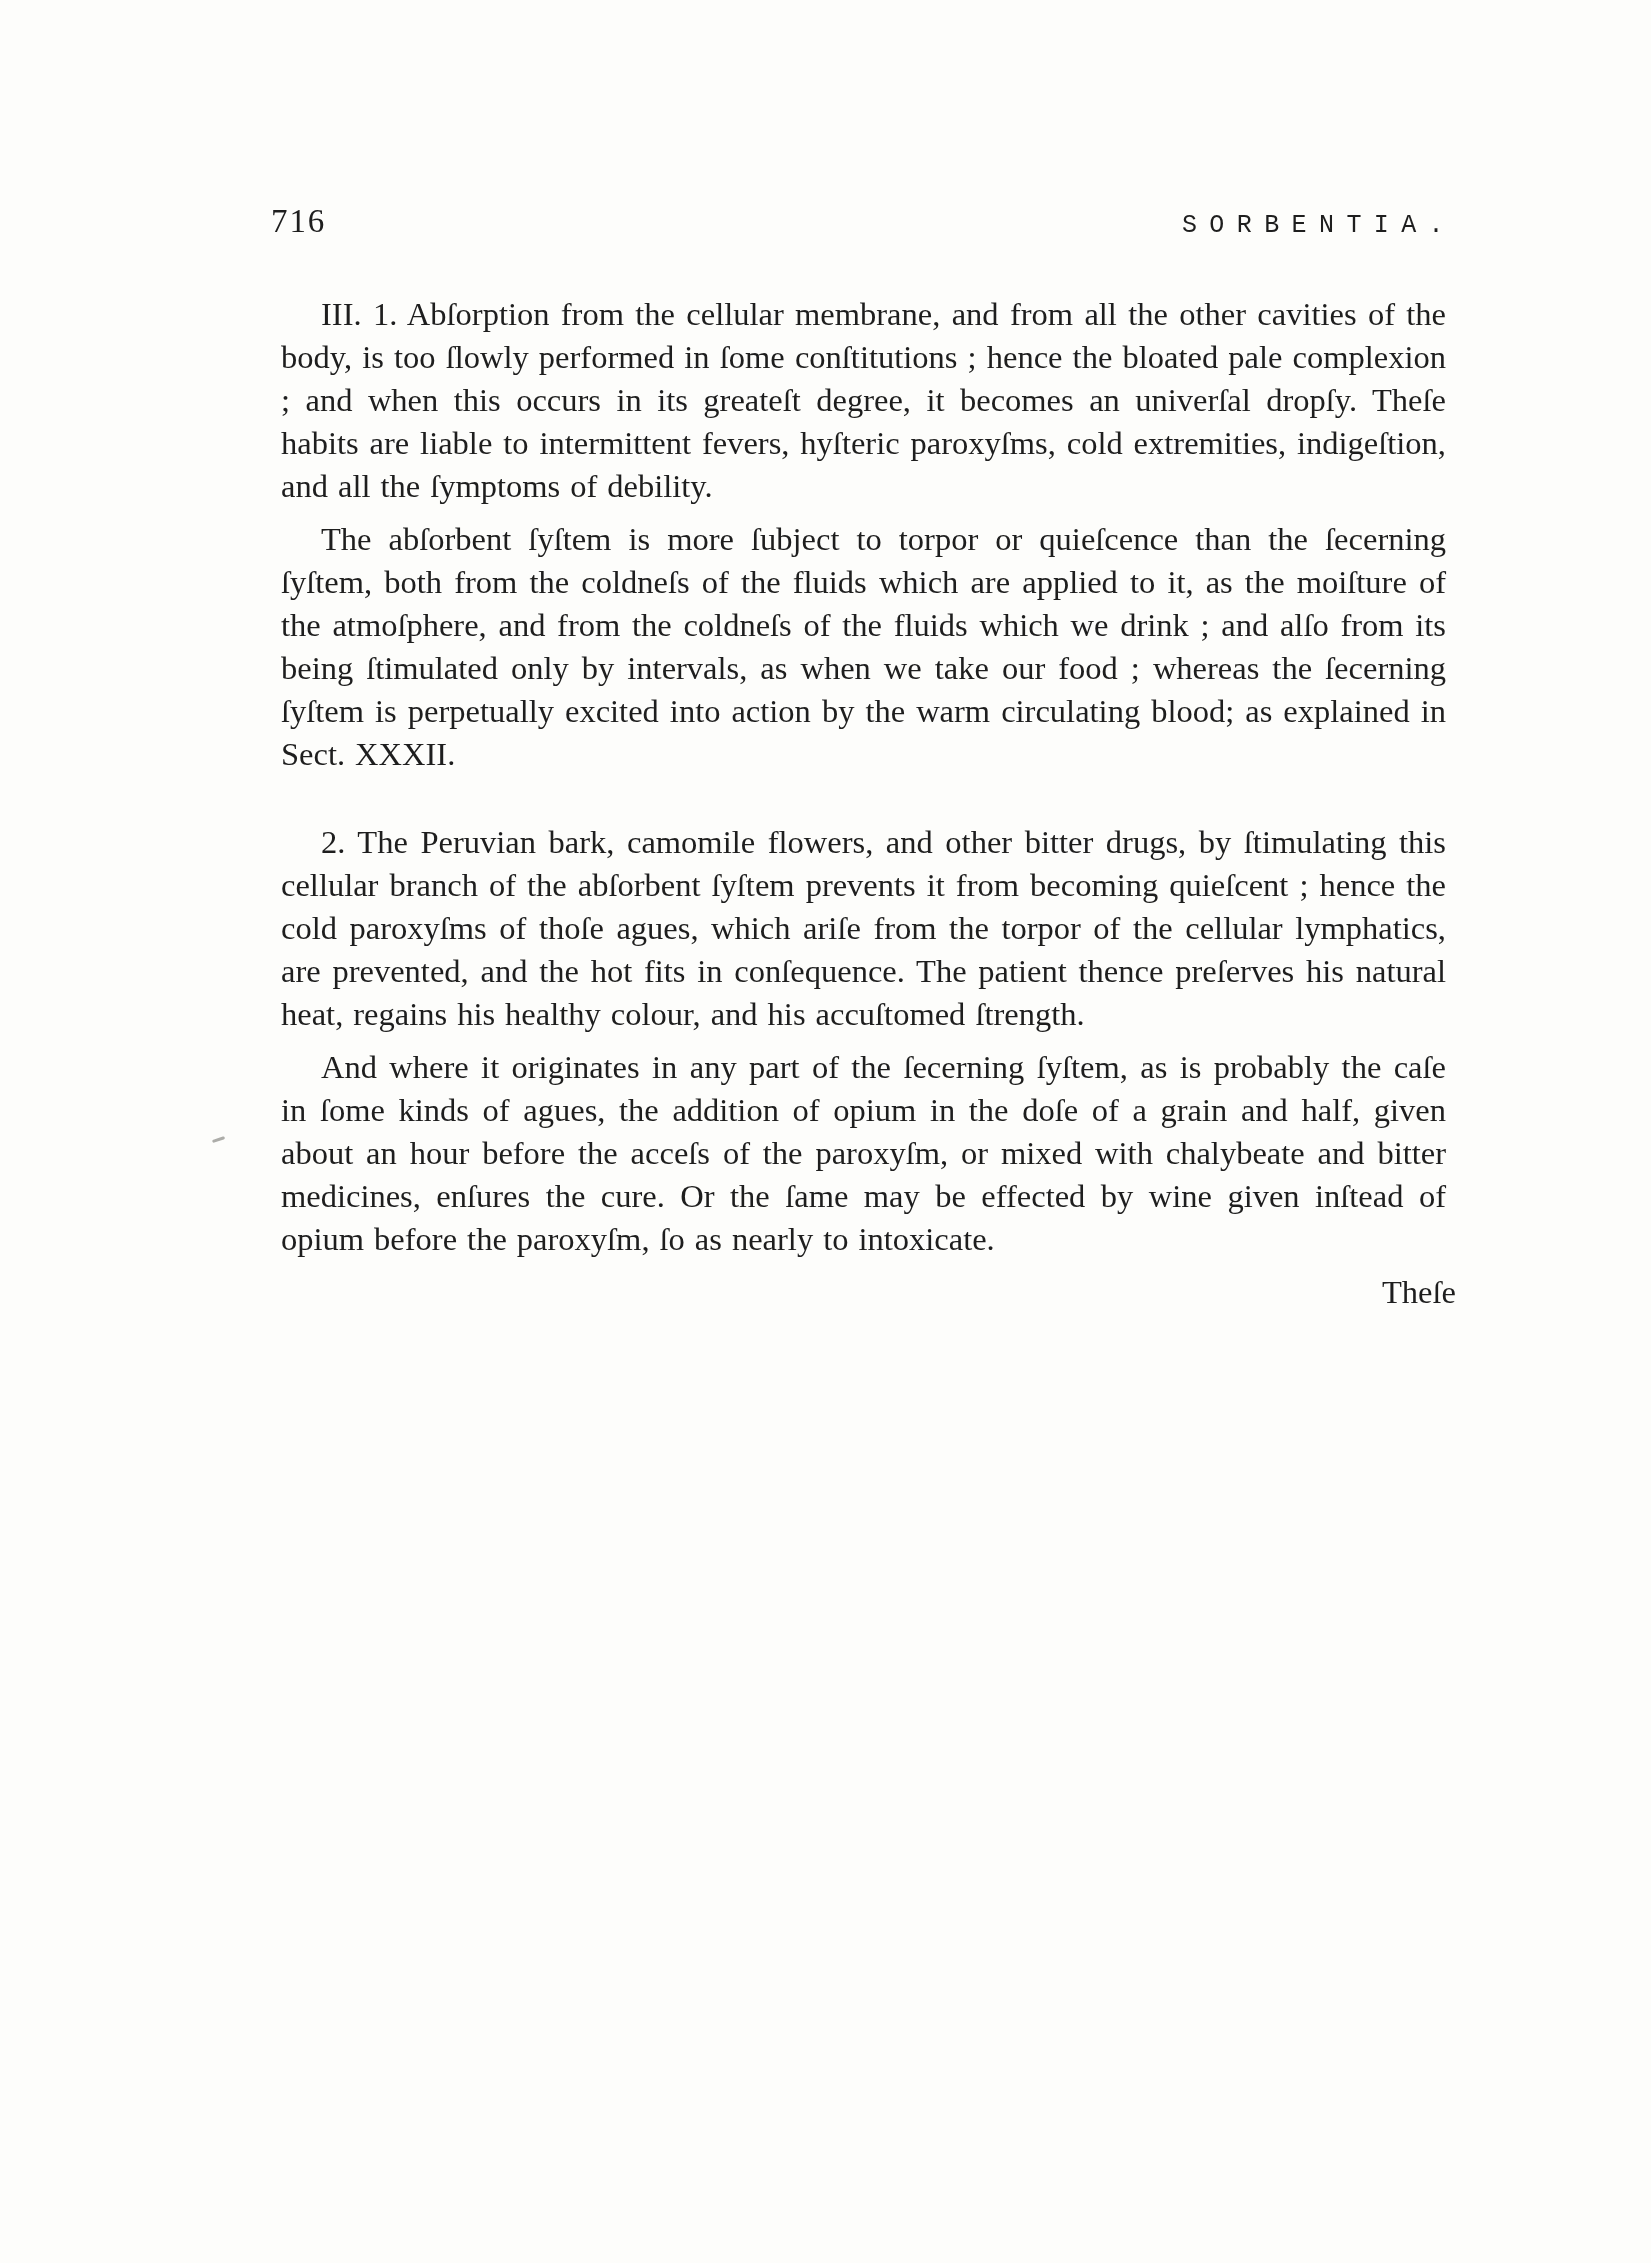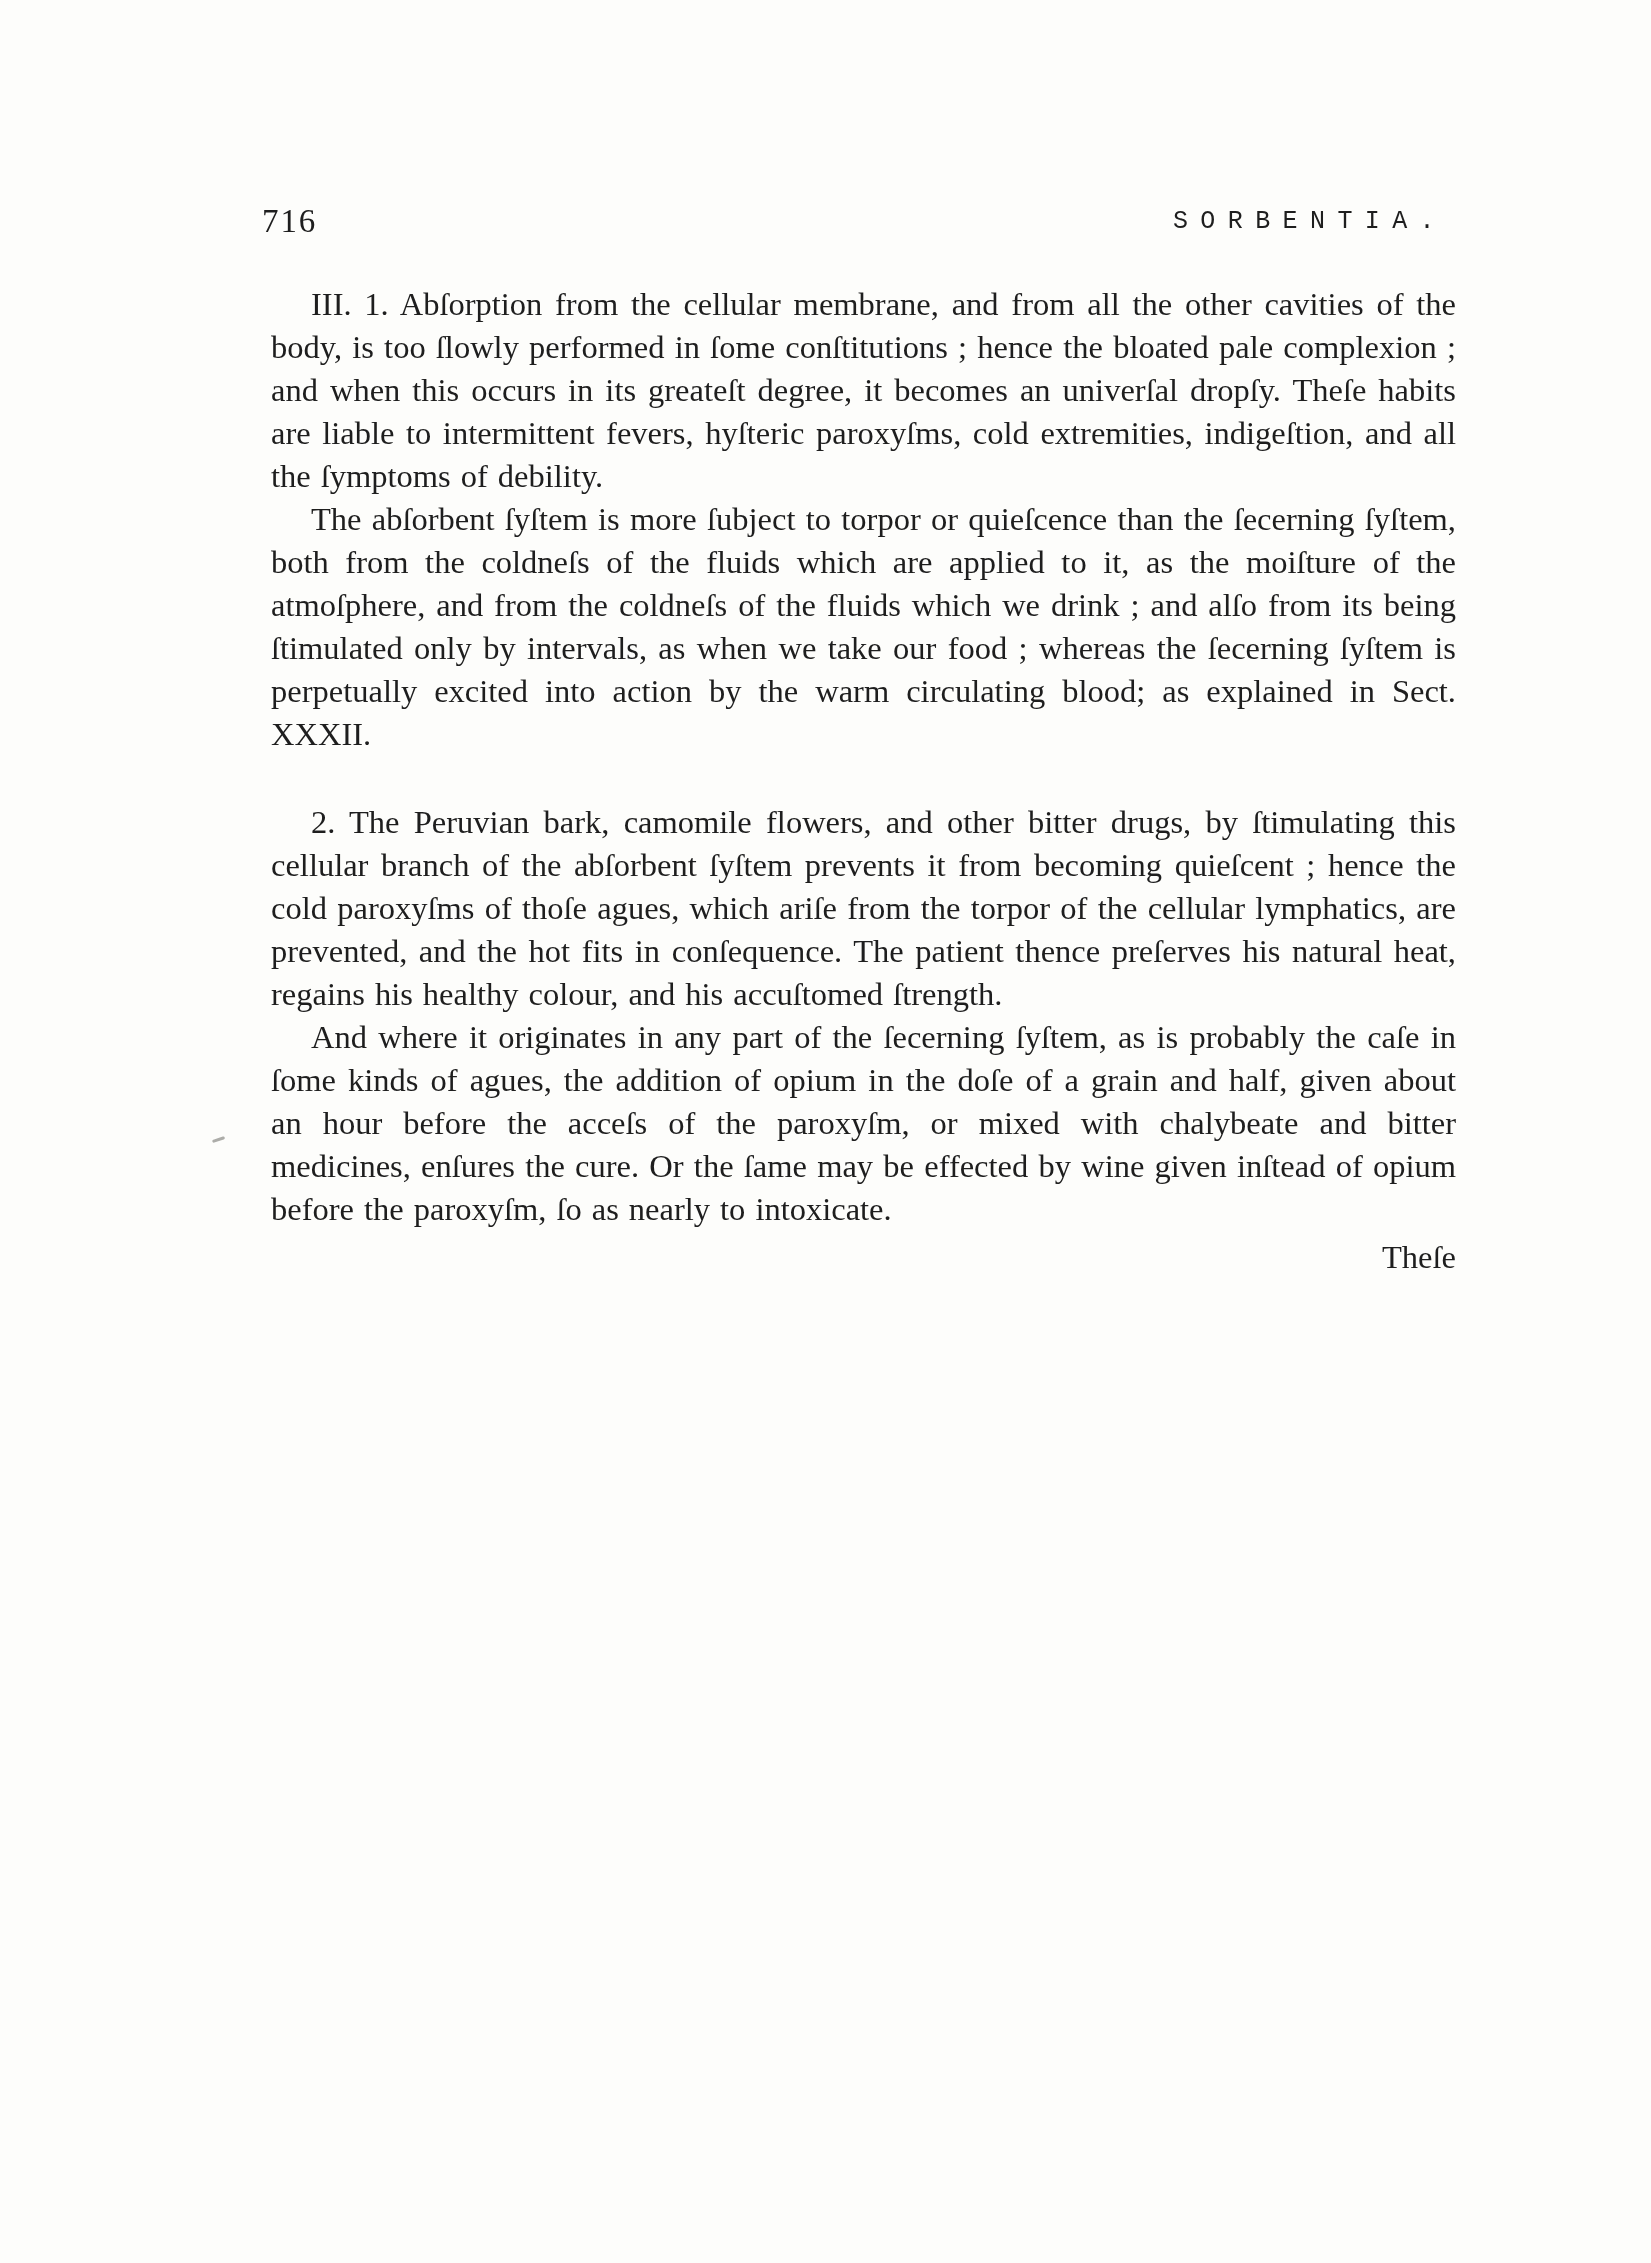--- a/index.html
+++ b/index.html
@@ -12,24 +12,24 @@
     width: 1652px;
     height: 2264px;
     background: #fdfdfb;
     font-family: "Liberation Serif", serif;
     color: #1e1e1e;
     overflow: hidden;
   }
   .page-header {
     position: absolute;
     top: 203px;
-    left: 262px;
+    left: 271px;
     width: 1185px;
     display: flex;
-    align-items: center;
+    align-items: flex-end;
     font-size: 33px;
   }
   .page-number {
     flex: 1;
     text-align: left;
     letter-spacing: 1.9px;
   }
   .running-title {
     flex: 0 0 auto;
     text-align: center;
@@ -47,21 +47,21 @@
     position: absolute;
     top: 283px;
     left: 271px;
     width: 1185px;
     font-size: 32.5px;
     line-height: 43px;
     text-align: justify;
     word-spacing: 1.9px;
   }
   .para {
-    margin: 0;
+    margin: 10px;
     text-indent: 40px;
   }
   .para.section-start {
     margin-top: 45px;
   }
   .catchword {
     margin-top: 5px;
     text-align: right;
   }
   

